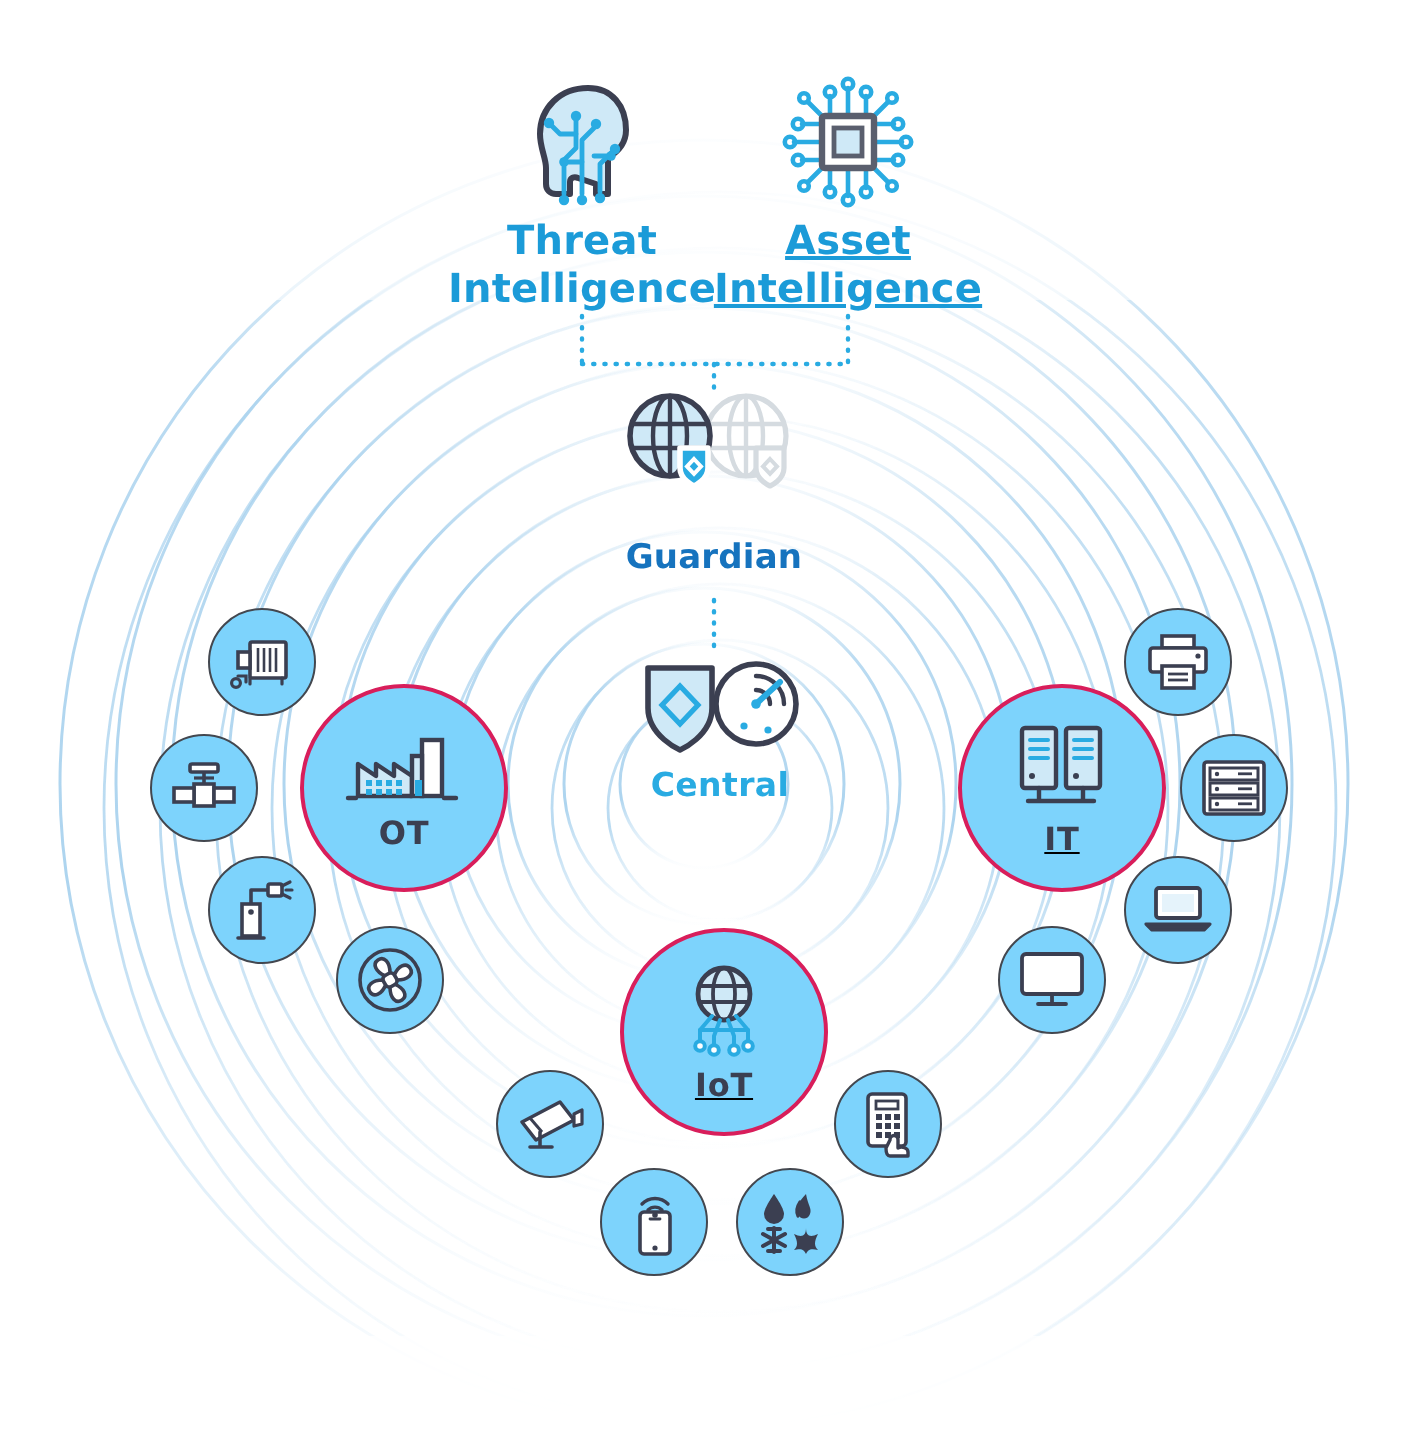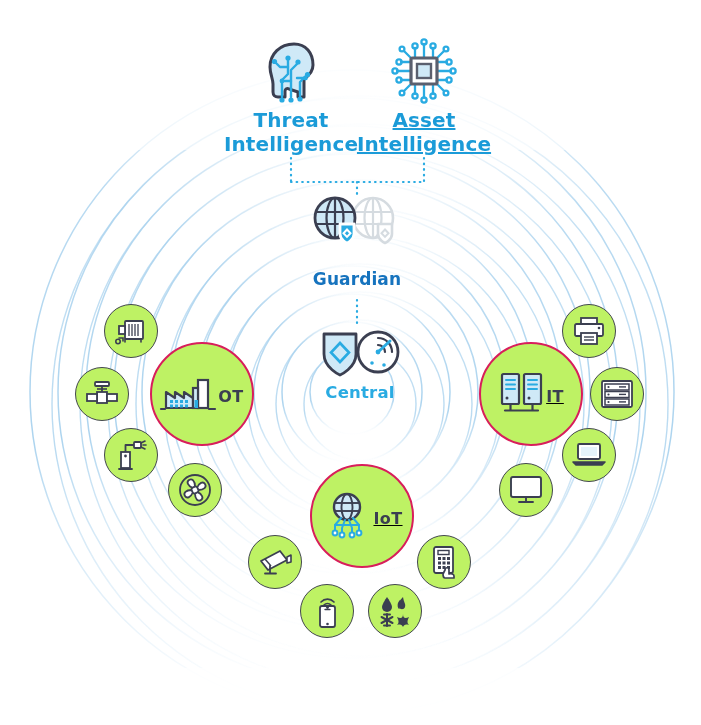--- a/index.html
+++ b/index.html
@@ -3,22 +3,22 @@
 <meta charset="utf-8">
 <style>
   html,body{margin:0;padding:0;background:#ffffff;}
   body{
     width:701px;height:725px;position:relative;overflow:hidden;
     font-family:"DejaVu Sans","Liberation Sans",sans-serif;
     -webkit-font-smoothing:antialiased;
   }
   #stage{position:absolute;inset:0;width:701px;height:725px;}
   .layer{position:absolute;left:0;top:0;width:701px;height:725px;}
-  .node{position:absolute;border-radius:50%;background:#bef264;
-        display:flex;flex-direction:row;align-items:center;justify-content:center;text-align:center;}
+  .node{position:absolute;border-radius:50%;background:#7dd3fc;
+        display:flex;flex-direction:column;align-items:center;justify-content:center;text-align:center;}
   .primary{border:2.6px solid #D81E5B;box-shadow:0 0 0 0 rgba(0,0,0,0);}
   .satellite{border:1.7px solid #43474f;}
   .node-label{
     font-weight:bold;color:#3b3f51;letter-spacing:.4px;line-height:1;
   }
   .p-label{font-size:16px;margin-top:5px;}
   .txt{position:absolute;text-align:center;font-weight:bold;line-height:1.18;}
   .feed-label{color:#1B9BD8;font-size:20px;letter-spacing:.1px;}
   .cmc-label{color:#1673BE;font-size:17px;letter-spacing:.1px;}
   .guardian-label{color:#29ABE2;font-size:16.5px;letter-spacing:.2px;}

